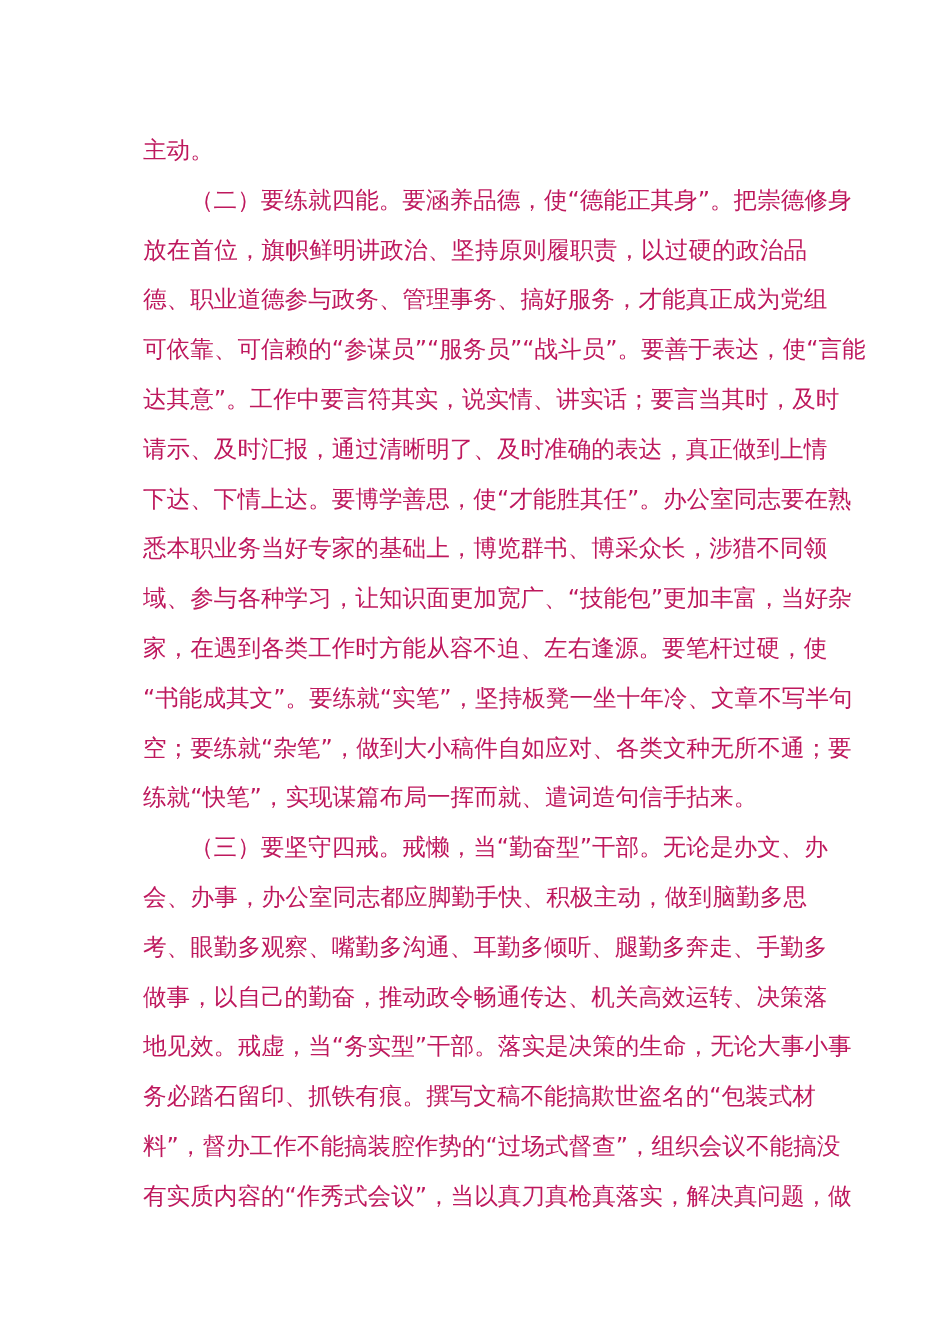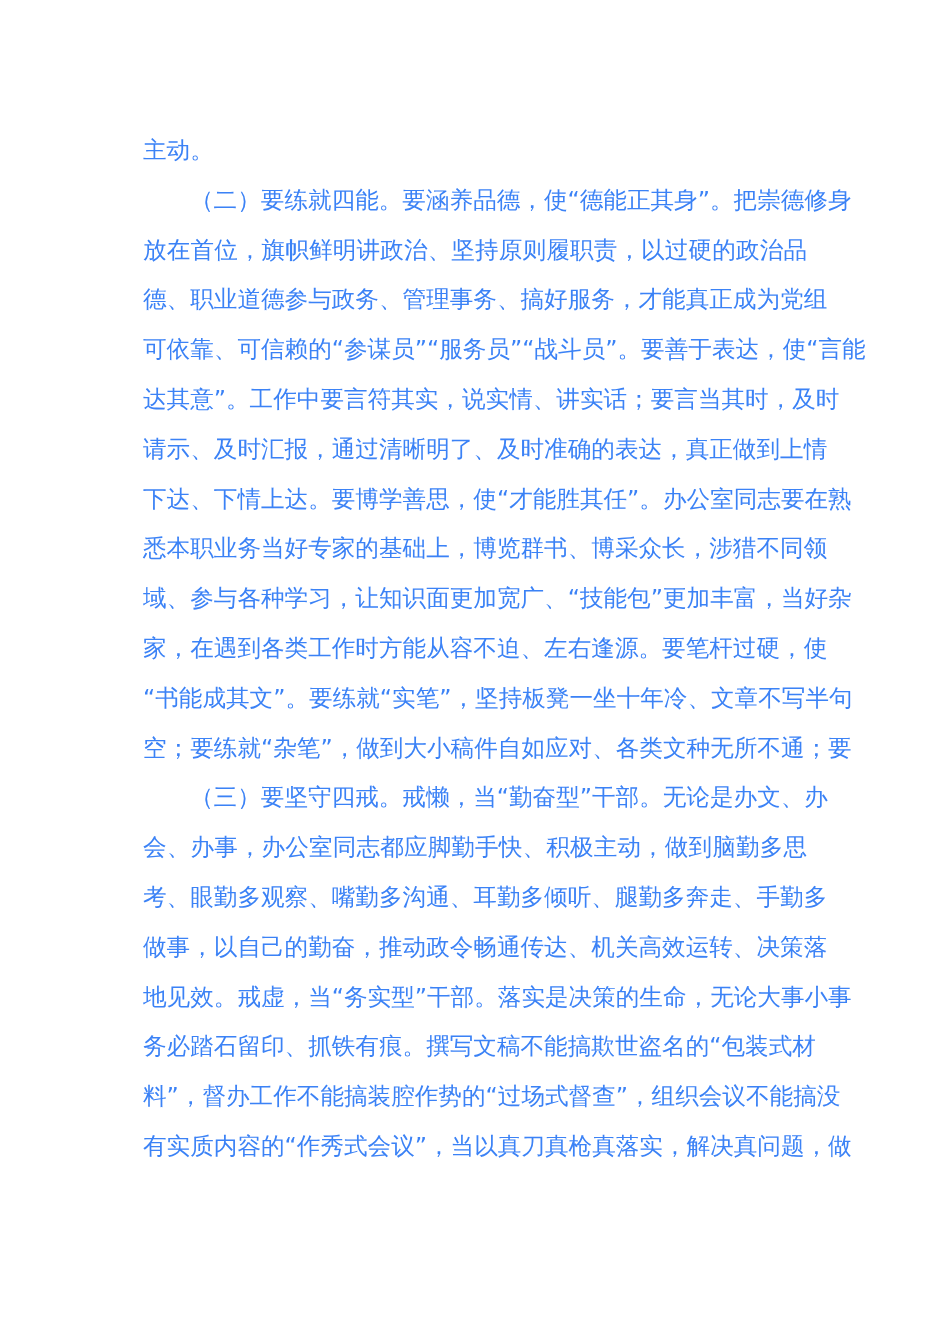--- a/index.html
+++ b/index.html
@@ -1,20 +1,20 @@
 <!DOCTYPE html>
 <html><head>
 <meta charset="utf-8">
 <style>
   html, body { margin: 0; padding: 0; background: #ffffff; }
   body { width: 950px; height: 1344px; position: relative; overflow: hidden; }
   .page {
     position: absolute; left: 143px; top: 128px; width: 664px;
     font-family: "DejaVu Sans", "Liberation Sans", sans-serif;
-    font-size: 23.6px; color: #3b82f6;
+    font-size: 23.6px; color: #be185d;
   }
   .line {
     height: 49.8px; line-height: 44px; white-space: nowrap;
     display: flex; justify-content: space-between;
   }
   .line.last { justify-content: flex-start; }
   .line.indent { padding-left: 47px; }
   .line span.ch { display: inline-block; }
 </style>
 </head>
@@ -401,20 +401,21 @@
       <span class="ch">类</span>
       <span class="ch">文</span>
       <span class="ch">种</span>
       <span class="ch">无</span>
       <span class="ch">所</span>
       <span class="ch">不</span>
       <span class="ch">通</span>
       <span class="ch">；</span>
       <span class="ch">要</span>
     </div>
+    <div class="line last">练就“快笔”，实现谋篇布局一挥而就、遣词造句信手拈来。</div>
     <div class="line indent">
       <span class="ch">（</span>
       <span class="ch">三</span>
       <span class="ch">）</span>
       <span class="ch">要</span>
       <span class="ch">坚</span>
       <span class="ch">守</span>
       <span class="ch">四</span>
       <span class="ch">戒</span>
       <span class="ch">。</span>

